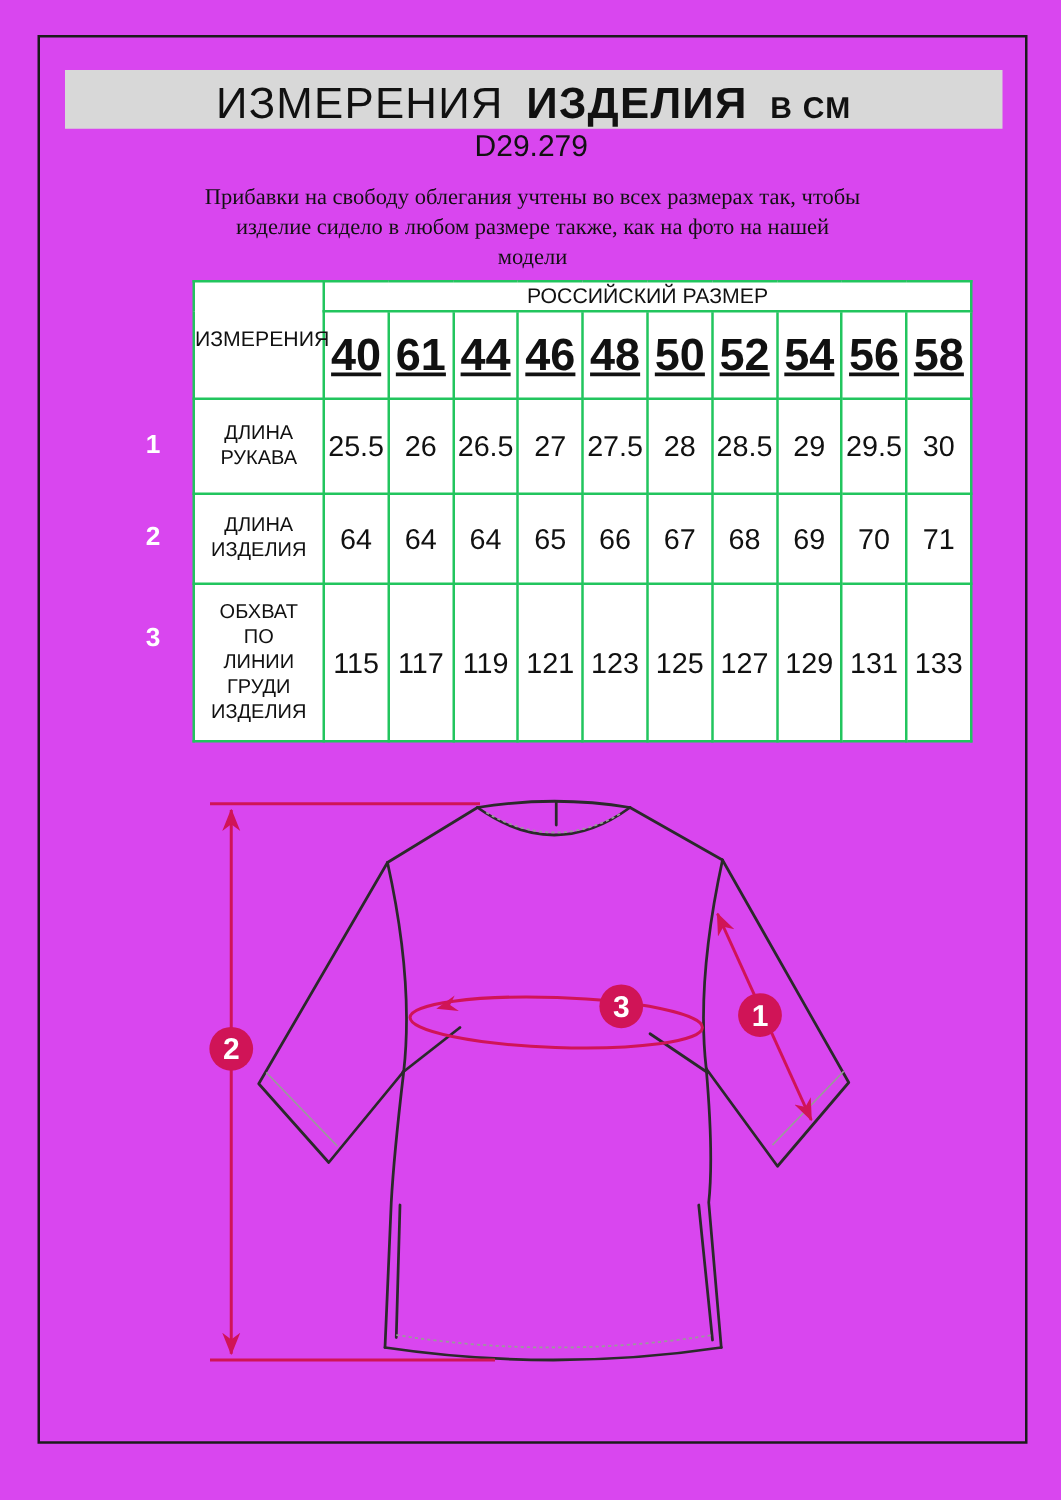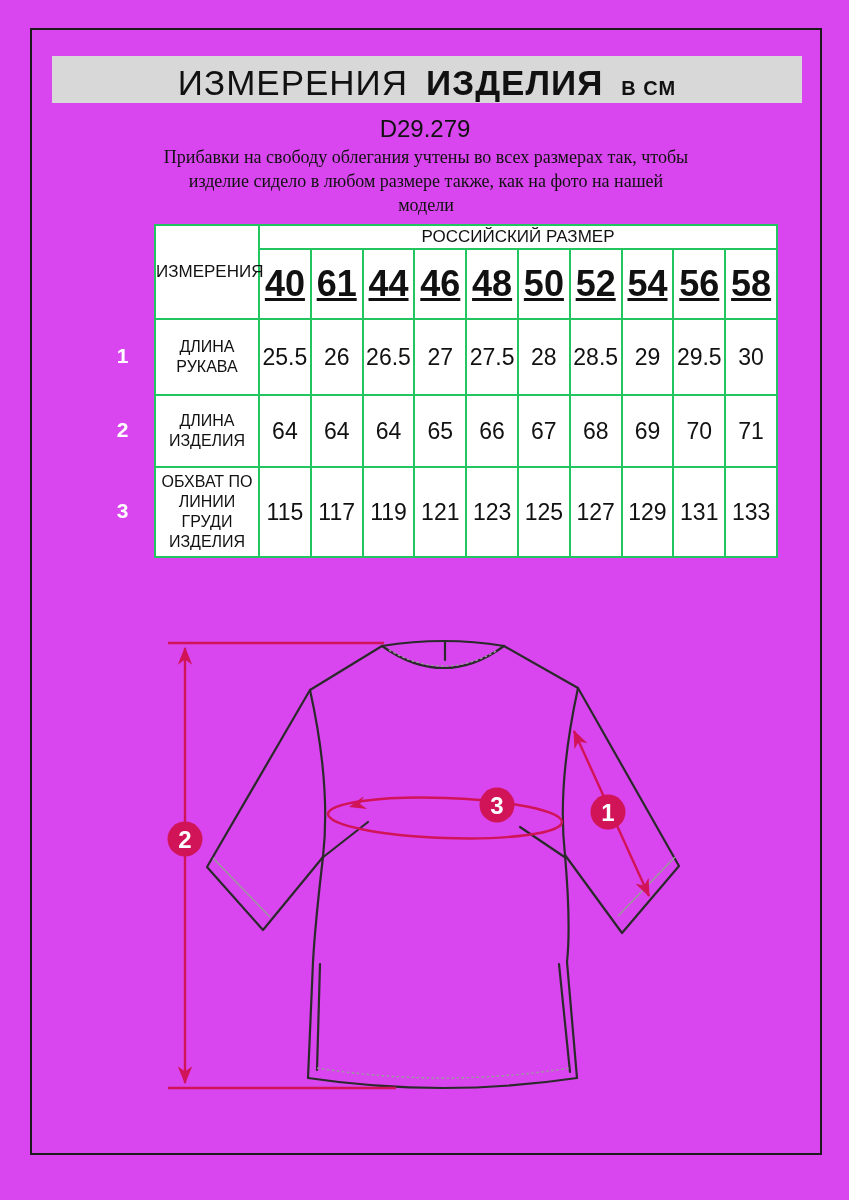--- a/index.html
+++ b/index.html
@@ -6,40 +6,40 @@
   html,body { background:#fff; }
   body { font-family:"Liberation Sans","DejaVu Sans",sans-serif; color:#111; }
   .page { position:relative; width:849px; height:1200px; background:#d946ef; overflow:hidden; }
   .frame { position:absolute; left:30px; top:28px; width:792px; height:1127px; border:2px solid #1b1b1b; }
 
   .titlebar { position:absolute; left:52px; top:56px; width:750px; height:47px;
               background:#d8d8d8; display:flex; justify-content:center; align-items:baseline;
               padding-top:7px; }
   .t1 { font-size:35px; font-weight:400; letter-spacing:1px; }
   .t2 { font-size:35px; font-weight:700; letter-spacing:1px; margin-left:18px; }
-  .t3 { font-size:20px; font-weight:700; letter-spacing:1px; margin-left:18px; }
+  .t3 { font-size:24px; font-weight:700; letter-spacing:1px; margin-left:18px; }
 
-  .code { position:absolute; left:30px; top:115px; width:790px; text-align:center;
+  .code { position:absolute; left:30px; top:104px; width:790px; text-align:center;
           font-size:24px; font-weight:400; }
   .intro { position:absolute; left:104px; top:145px; width:644px; text-align:center;
            font-size:18px; line-height:24px; font-weight:400;font-family:Liberation Serif, serif; }
 
   .badge { position:absolute; width:35px; height:35px; border-radius:50%;
            display:flex; align-items:center; justify-content:center;
            color:#fff; font-size:21px; font-weight:700; }
   #b1 { left:105px; top:338px; } #b2 { left:105px; top:412px; } #b3 { left:105px; top:493px; }
 
   table.meas { position:absolute; left:154px; top:224px; border-collapse:collapse;
                table-layout:fixed; width:624px; }
   table.meas td { border:2px solid #22c55e; text-align:center; vertical-align:middle;
                   background:#fff; }
   td.corner { width:104px; font-size:17px; font-weight:400; }
   td.rusize { height:24px; font-size:17px; font-weight:400; }
   td.size-cell { height:70px; font-size:36px; font-weight:700;text-decoration:underline; }
-  td.label-cell { font-size:16px; line-height:20px; white-space:pre-line; padding:4px; }
+  td.label-cell { font-size:16px; line-height:20px; white-space:pre-line; padding:12px; }
   td.value-cell { font-size:23px; font-weight:400; }
   tbody tr:nth-child(1) td { height:76px; }
   tbody tr:nth-child(2) td { height:72px; }
   tbody tr:nth-child(3) td { height:66px; }
 
   .note { position:absolute; left:154px; top:570px; width:624px; text-align:center;
           font-size:14.5px; font-weight:700; letter-spacing:0.2px; }
 
   svg.diagram { position:absolute; left:0; top:0; width:849px; height:1200px; }
   .ink { stroke:#2a2a2a; stroke-width:2.2; fill:none; stroke-linejoin:round; stroke-linecap:round; }

